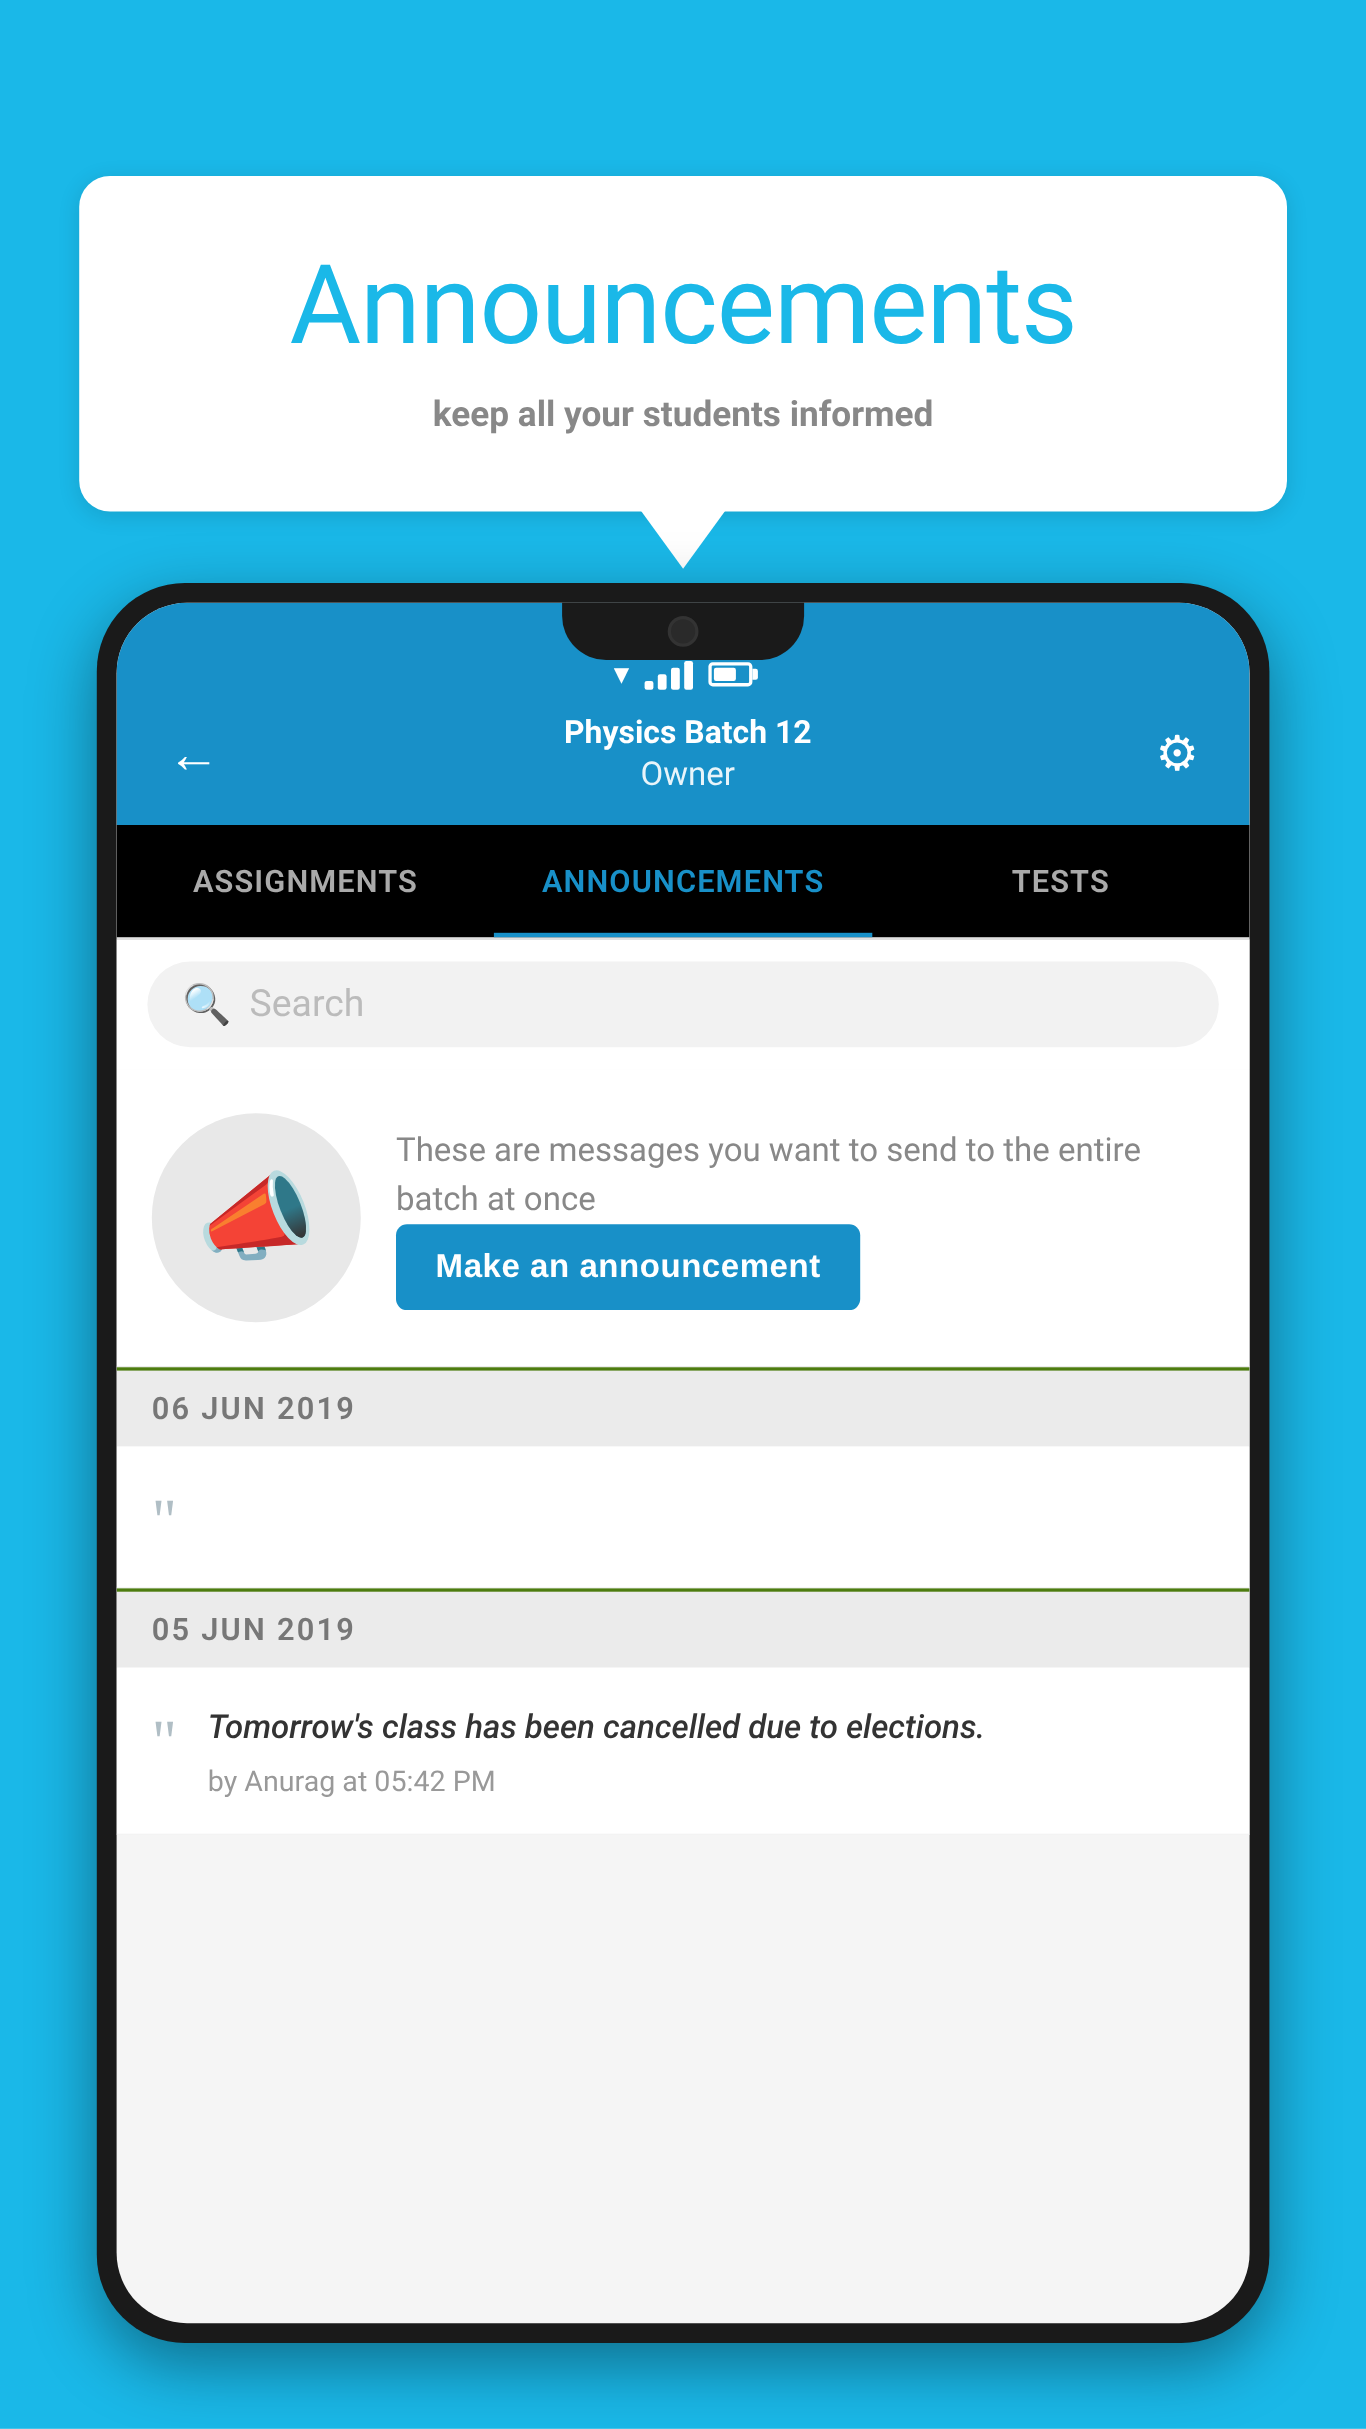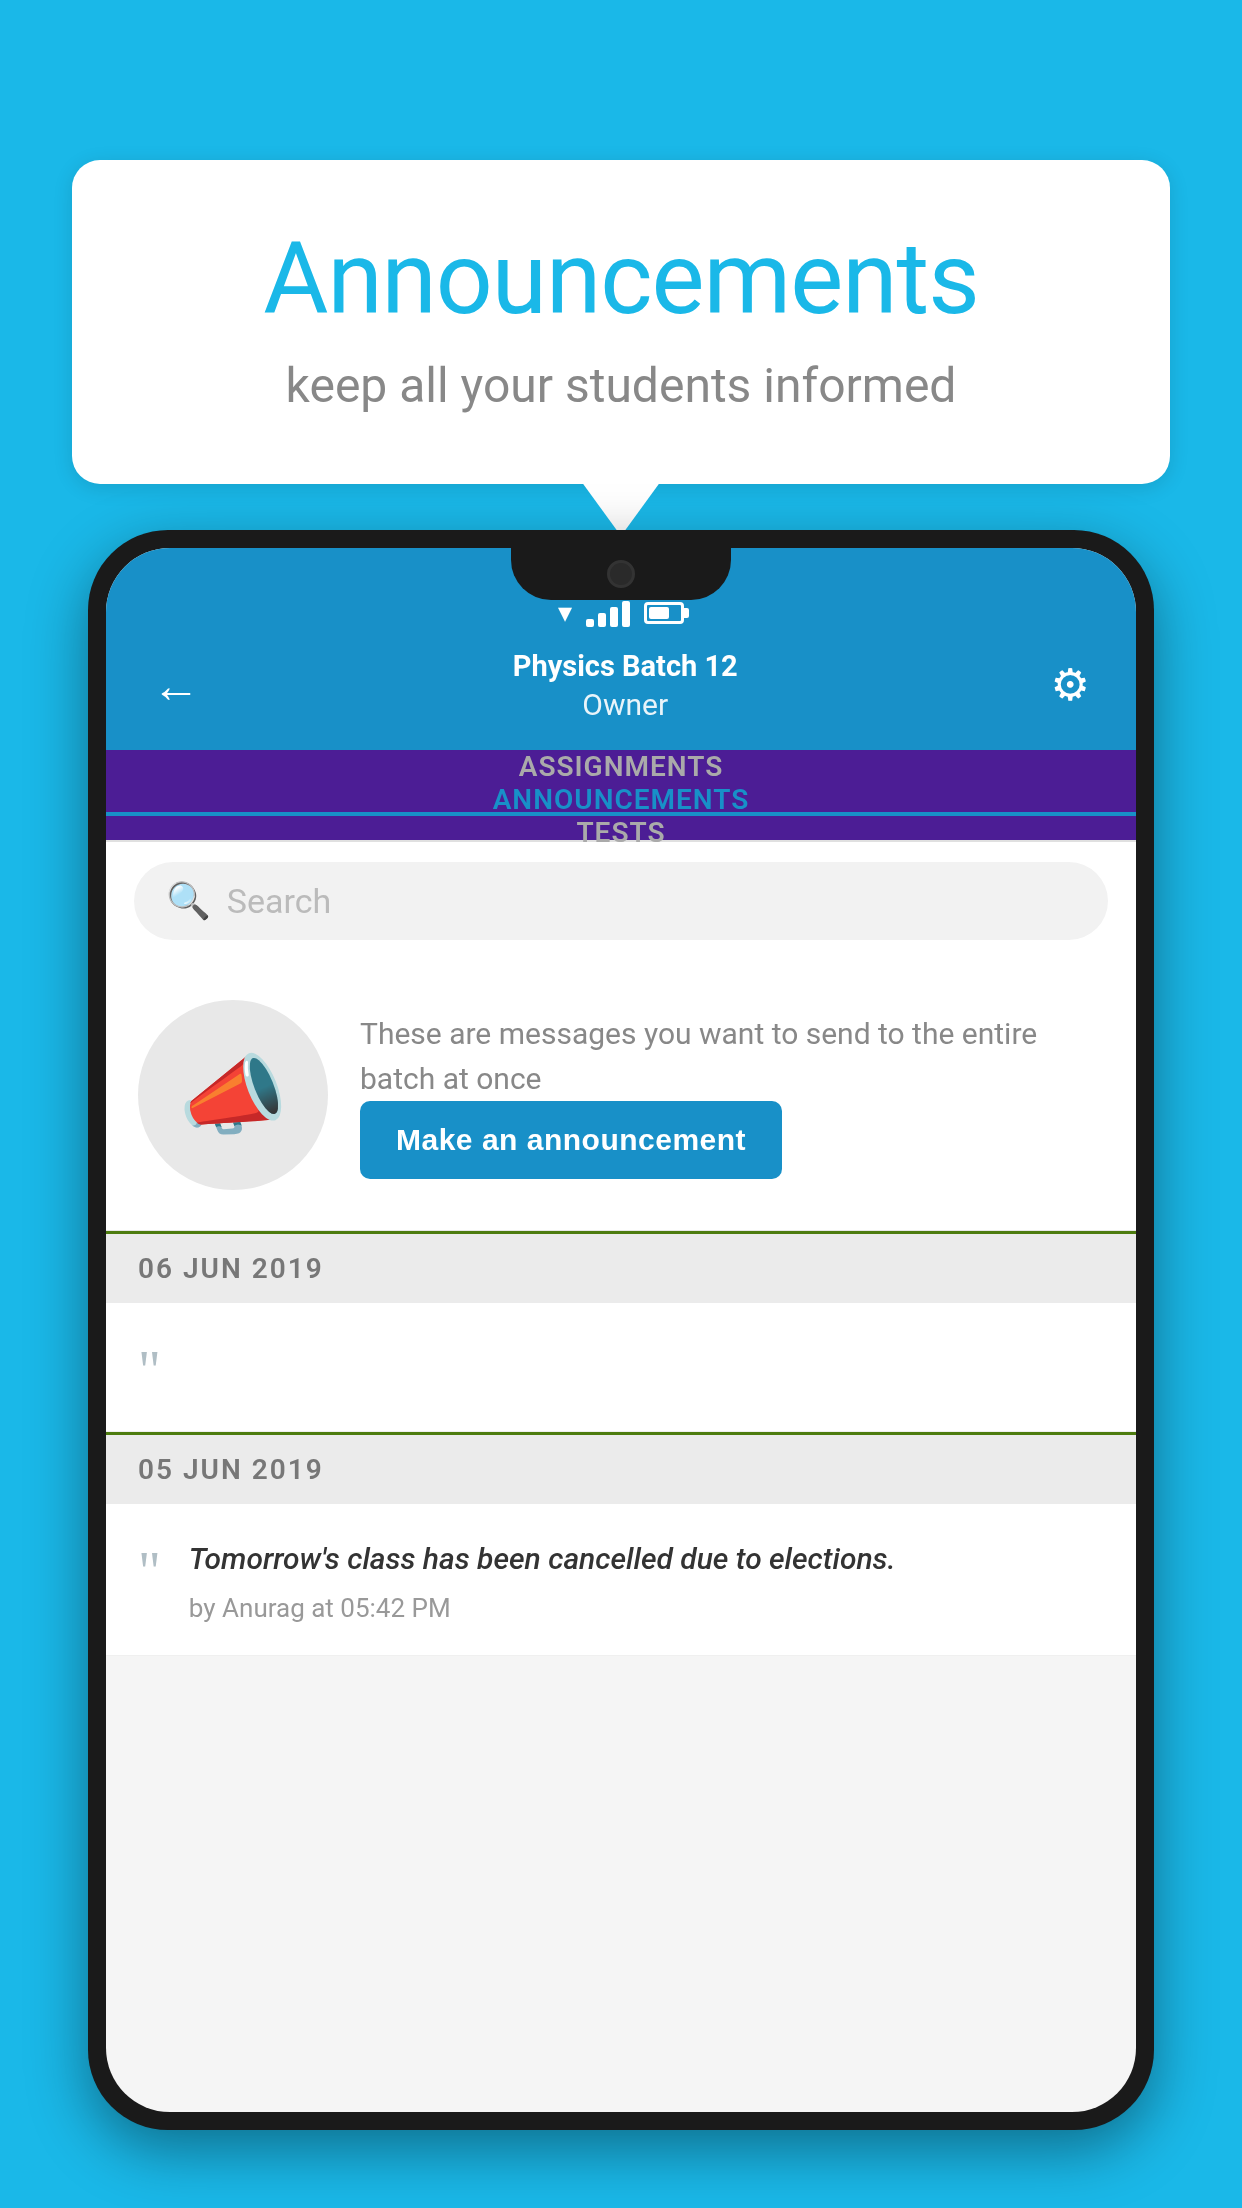--- a/index.html
+++ b/index.html
@@ -45,23 +45,23 @@
 
     .bubble-title {
       font-size: 100px;
       color: #1ab8e8;
       font-weight: 400;
       margin-bottom: 20px;
       letter-spacing: -1px;
     }
 
     .bubble-subtitle {
-      font-size: 48px;
+      font-size: 32px;
       color: #888;
-      font-weight: 400;
+      font-weight: 700;
     }
 
     
     .phone-container {
       position: absolute;
       top: 530px;
       left: 88px;
       right: 88px;
       bottom: 0;
     }
@@ -216,25 +216,24 @@
 
     .gear-btn {
       color: white;
       font-size: 44px;
       cursor: pointer;
       padding: 10px;
     }
 
     
     .tab-bar {
-      background: #4c1d95;
+      background: #000000;
       display: flex;
       border-bottom: 2px solid #e0e0e0;
-      height: 92px;
-      flex-direction: column;
+      height: 104px;
     }
 
     .tab-item {
       flex: 1;
       display: flex;
       align-items: center;
       justify-content: center;
       font-size: 28px;
       font-weight: 600;
       color: #aaa;

